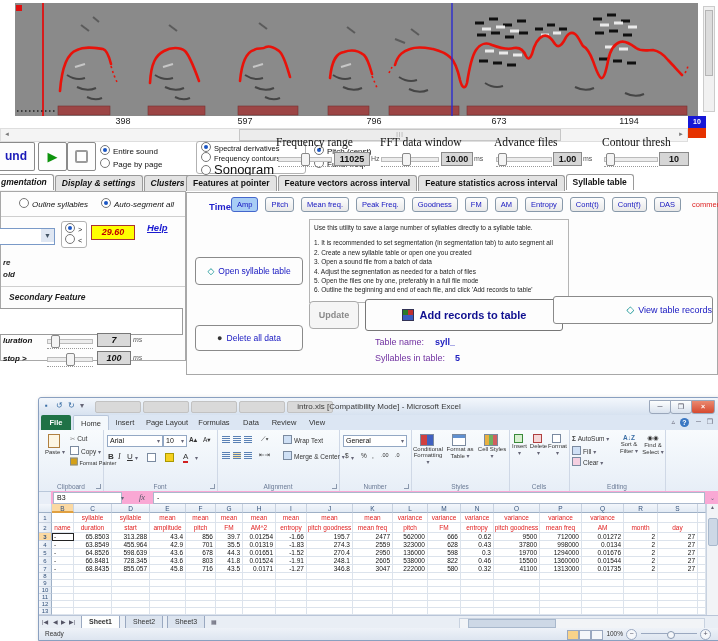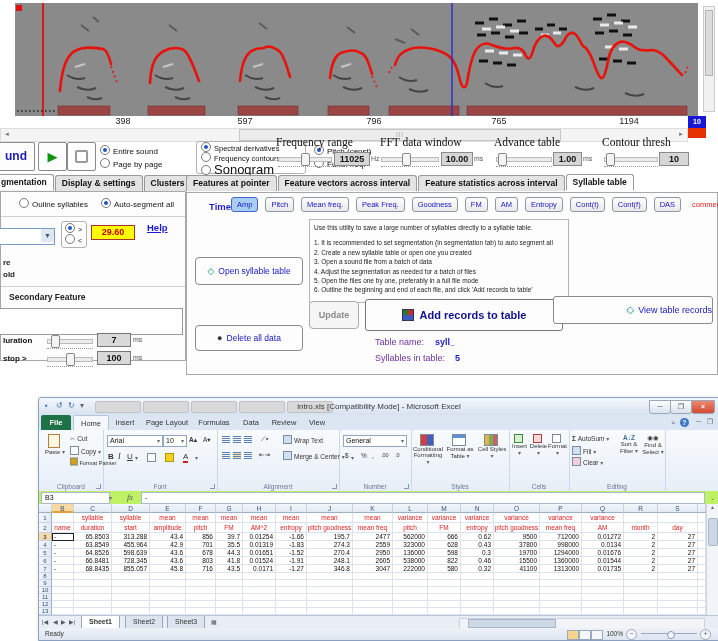--- a/index.html
+++ b/index.html
@@ -29,21 +29,21 @@
   .radio.on:after{content:"";position:absolute;left:2px;top:2px;width:4px;height:4px;border-radius:50%;background:#1a56c4;}
   .ropt{position:absolute;font-size:8px;white-space:nowrap;}
   .grpbox{position:absolute;border:1px solid #b2b2b2;border-radius:3px;background:#fff;}
   .slab{position:absolute;font-family:"Liberation Serif",serif;font-size:11.5px;color:#111;white-space:nowrap;}
   .strack{position:absolute;height:3px;background:#ececec;border:1px solid #bbb;}
   .sthumb{position:absolute;top:-5px;width:7px;height:11px;background:#f4f4f4;border:1px solid #888;border-radius:2px;}
   .sticks{position:absolute;height:0;border-top:1px dotted #9a9a9a;}
   .sval{position:absolute;height:12px;background:#d6d6d6;border:1px solid #8a8a8a;font-size:9px;font-weight:bold;text-align:center;line-height:12px;}
   .sunit{position:absolute;font-size:7px;color:#555;}
   
-  #left-panel{left:0;top:175px;width:186px;height:185px;background:#f2f2f2;}
+  #left-panel{left:0;top:175px;width:186px;height:185px;background:#f2f2f2;font-style:italic;}
   .tabstrip{position:absolute;left:0;top:0;height:17px;white-space:nowrap;}
   .tab{display:inline-block;font-size:8.5px;font-weight:bold;padding:2px 6px 3px;border:1px solid #9a9a9a;border-bottom:none;border-radius:3px 3px 0 0;background:#e3e3e3;margin-right:1px;}
   .tab.active{background:#fff;position:relative;top:-1px;}
   .panelbody{position:absolute;background:#fdfdfd;border:1px solid #a8a8a8;}
   #lp-body{left:0;top:16px;width:184px;height:168px;}
   #rp-body{left:0;top:17px;width:530px;height:181px;}
   .sep{position:absolute;left:0;right:0;border-top:1px solid #cfcfcf;}
   .frag{position:absolute;font-size:8px;font-weight:bold;color:#222;white-space:nowrap;}
   #dd-box{position:absolute;left:-6px;top:36px;width:58px;height:15px;background:#fff;border:1px solid #7a9ac8;}
   #dd-arrow{position:absolute;right:0;top:0;width:13px;height:13px;background:#dfe7f3;color:#456;font-size:7px;text-align:center;line-height:13px;}
@@ -90,21 +90,21 @@
   .rgroup{position:absolute;top:0;height:61px;border-right:1px solid #cfd8e6;}
   .rg-label{position:absolute;left:0;right:0;bottom:1px;text-align:center;font-size:6.5px;color:#6a7a95;}
   .launcher{position:absolute;right:2px;bottom:2px;width:4px;height:4px;border-right:1px solid #8a98ad;border-bottom:1px solid #8a98ad;}
   .rsmall{font-size:6.5px;color:#333;white-space:nowrap;}
   .icsq{display:inline-block;width:7px;height:7px;vertical-align:-1px;margin-right:2px;border:1px solid #7a8aa0;background:#fff;}
   .ddbox{background:#fff;border:1px solid #93a8c4;font-size:7px;line-height:10px;padding:0 2px;white-space:nowrap;}
   .carat{color:#667;font-size:6px;}
   .alic{display:inline-block;width:8px;height:7px;background:linear-gradient(#5a81b5 1px,transparent 1px,transparent 2px,#5a81b5 2px,#5a81b5 3px,transparent 3px,transparent 4px,#5a81b5 4px,#5a81b5 5px,transparent 5px,transparent 6px,#5a81b5 6px);margin-right:2px;}
   .bigbtn{display:inline-block;text-align:center;font-size:6px;color:#333;vertical-align:top;}
   
-  #xl-formula{position:absolute;left:0;top:93px;right:0;height:13px;background:#bef264;border-bottom:1px solid #8b5cf6;}
+  #xl-formula{position:absolute;left:12px;top:93px;right:0;height:13px;background:#f9a8d4;border-bottom:1px solid #8b5cf6;}
   #name-box{position:absolute;left:2px;top:1px;width:64px;height:10px;background:#fff;border:1px solid #aab8cc;font-size:7px;line-height:10px;padding-left:3px;}
   #fx-lab{position:absolute;left:88px;top:1px;font-family:"Liberation Serif",serif;font-style:italic;font-size:8.5px;color:#556;}
   #formula-input{position:absolute;left:102px;right:14px;top:1px;height:10px;background:#fff;border:1px solid #aab8cc;font-size:7px;line-height:10px;padding-left:3px;}
   
   #grid{position:absolute;left:0;top:106px;width:668px;background:#fff;}
   .xl-colrow{display:flex;height:9px;}
   .xl-colhead,.xl-corner{background:linear-gradient(#f3f6fb,#e2eaf4);border-right:1px solid #c8d2e0;border-bottom:1px solid #9eb0c6;font-size:6.5px;color:#33517a;text-align:center;line-height:9px;box-sizing:border-box;flex:none;}
   .xl-colhead.sel{background:#fbd9a2;border-bottom:2px solid #e0a040;}
   .xl-row{display:flex;}
   .xl-gut{background:linear-gradient(90deg,#f3f6fb,#e2eaf4);border-right:1px solid #9eb0c6;border-bottom:1px solid #c8d2e0;font-size:6px;color:#33517a;text-align:center;box-sizing:border-box;flex:none;}
@@ -211,21 +211,21 @@
       </g>
       <line x1="28" y1="0" x2="28" y2="113" stroke="#e01010" stroke-width="1.8"></line>
       <line x1="437" y1="0" x2="437" y2="113" stroke="#2b2bd0" stroke-width="1.4"></line>
       <line x1="2" y1="108" x2="40" y2="108" stroke="#202020" stroke-width="1.6" stroke-dasharray="1.5 2.5"></line>
     </svg>
   </div>
   <div class="abs" id="axis-row">
     <span class="axis-lab" style="left:108px">398</span>
     <span class="axis-lab" style="left:230px">597</span>
     <span class="axis-lab" style="left:359px">796</span>
-    <span class="axis-lab" style="left:484px">765</span>
+    <span class="axis-lab" style="left:484px">673</span>
     <span class="axis-lab" style="left:614px">1194</span>
   </div>
   <div class="abs" id="v-scroll">
       <div id="v-thumb"></div>
     </div>
   <div class="abs" id="scale-box">10</div>
   <div class="abs" id="scale-red"></div>
 
   <div class="abs" id="hscroll">
     <span class="scr-arrow" style="left:0">◄</span>
@@ -257,21 +257,21 @@
   <div class="sunit" style="left:371px;top:155px">Hz</div>
 
   <div class="slab" style="left:380px;top:136px">FFT data window</div>
   <div class="strack" style="left:381px;top:157px;width:56px">
       <div class="sthumb" style="left:20px"></div>
     </div>
   <div class="sticks" style="left:381px;top:166px;width:58px"></div>
   <div class="sval" style="left:441px;top:152px;width:30px">10.00</div>
   <div class="sunit" style="left:474px;top:155px">ms</div>
 
-  <div class="slab" style="left:494px;top:136px">Advance table</div>
+  <div class="slab" style="left:494px;top:136px">Advance files</div>
   <div class="strack" style="left:496px;top:157px;width:54px">
       <div class="sthumb" style="left:1px"></div>
     </div>
   <div class="sticks" style="left:496px;top:166px;width:56px"></div>
   <div class="sval" style="left:553px;top:152px;width:27px">1.00</div>
   <div class="sunit" style="left:583px;top:155px">ms</div>
 
   <div class="slab" style="left:602px;top:136px">Contour thresh</div>
   <div class="strack" style="left:604px;top:157px;width:52px">
       <div class="sthumb" style="left:1px"></div>

